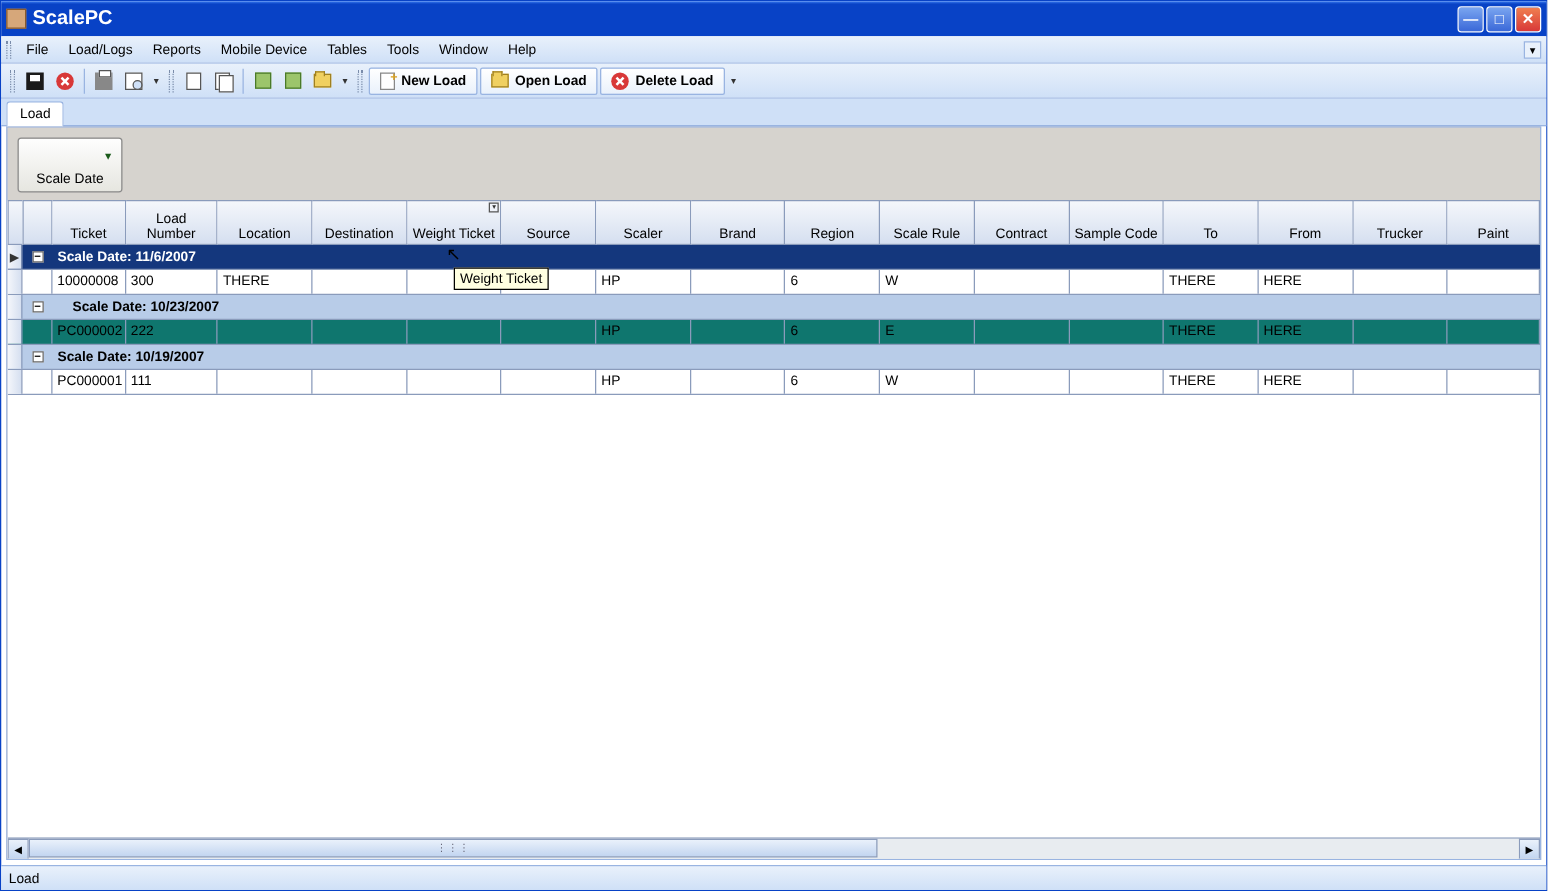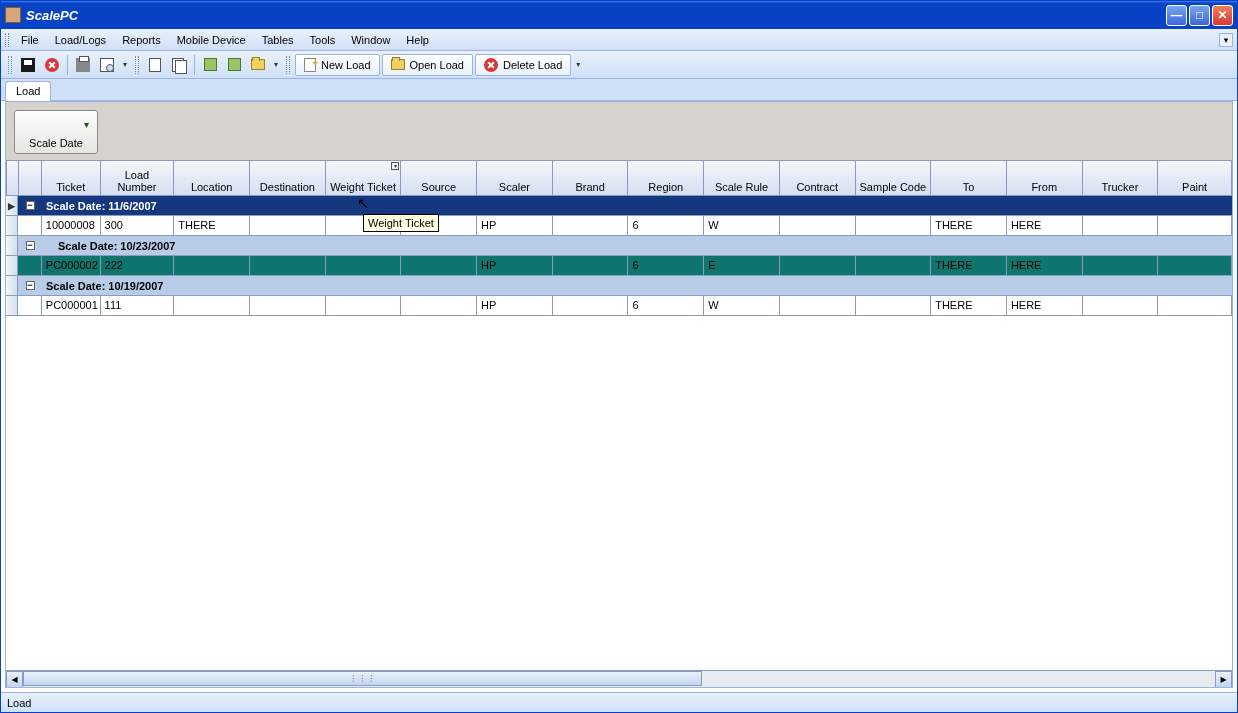--- a/index.html
+++ b/index.html
@@ -2,36 +2,36 @@
 <html><head>
 <meta charset="utf-8">
 <style>
 * { box-sizing: border-box; margin: 0; padding: 0; font-family: Tahoma, sans-serif; font-size: 11px; }
 body { background: #ece9d8; width: 1238px; height: 713px; overflow: hidden; }
 
 .window { width: 1238px; height: 713px; border: 1px solid #0842c6; background: #fff; display: flex; flex-direction: column; }
 
 .titlebar { height: 28px; background: linear-gradient(to bottom, #3a7cf0 0%, #0842c6 8%, #0842c6 92%, #0842c6 100%); display: flex; align-items: center; padding: 0 4px; color: #fff; }
 .titlebar-icon { width: 16px; height: 16px; background: #d6a77a; border: 1px solid #8a5a2b; margin-right: 5px; display: flex; align-items: center; justify-content: center; font-size: 9px; }
-.titlebar-text { flex: 1; font-weight: bold; font-size: 13px; color: #fff; font-style: italic; }
+.titlebar-text { flex: 1; font-weight: bold; font-size: 16px; color: #fff; }
 .window-controls { display: flex; gap: 2px; }
 .wc-btn { width: 21px; height: 21px; border: 1px solid #fff; border-radius: 3px; display: flex; align-items: center; justify-content: center; font-weight: bold; color: #fff; font-size: 12px; cursor: pointer; }
 .wc-min, .wc-max { background: linear-gradient(to bottom, #7aa5f0, #3a68d8); }
 .wc-close { background: linear-gradient(to bottom, #f08050, #d83838); }
 
 .menubar { height: 22px; background: linear-gradient(to bottom, #e9f1fb, #cfe0f7); border-bottom: 1px solid #99b4e1; display: flex; align-items: center; padding: 0 4px; }
 .menubar .grip { width: 4px; height: 14px; border-left: 1px dotted #7a8caa; border-right: 1px dotted #7a8caa; margin-right: 4px; }
 .menu-item { padding: 3px 8px; cursor: pointer; color: #000; }
 .menu-end { margin-left: auto; width: 14px; height: 14px; background: #e9f1fb; border: 1px solid #99b4e1; display: flex; align-items: center; justify-content: center; font-size: 9px; }
 
 .toolbar { height: 28px; background: linear-gradient(to bottom, #e9f1fb, #cfe0f7); border-bottom: 1px solid #99b4e1; display: flex; align-items: center; padding: 0 4px; gap: 2px; }
 .toolbar .grip { width: 4px; height: 18px; border-left: 1px dotted #7a8caa; border-right: 1px dotted #7a8caa; margin: 0 3px; }
 .tb-btn { height: 22px; min-width: 22px; padding: 0 2px; border: 1px solid transparent; display: flex; align-items: center; justify-content: center; cursor: pointer; border-radius: 2px; }
 .tb-sep { width: 1px; height: 20px; background: #99b4e1; margin: 0 2px; }
-.tb-lbl-btn { height: 22px; border: 1px solid #99b4e1; background: linear-gradient(to bottom, #fff, #e9f1fb); display: flex; align-items: center; padding: 0 8px; gap: 5px; cursor: pointer; border-radius: 2px; }
+.tb-lbl-btn { height: 22px; border: 1px solid #99b4e1; background: linear-gradient(to bottom, #fff, #e9f1fb); display: flex; align-items: center; padding: 0 8px; gap: 5px; cursor: pointer; border-radius: 2px; font-weight: bold; }
 .tb-drop { width: 10px; height: 22px; display: flex; align-items: center; justify-content: center; font-size: 8px; color: #333; }
 
 .icon { display: inline-block; }
 .i-save { width: 14px; height: 14px; background: #1a1a1a; position: relative; }
 .i-save::after { content: ''; position: absolute; top: 2px; left: 3px; width: 8px; height: 5px; background: #fff; }
 .i-cancel { width: 14px; height: 14px; background: #d83838; border-radius: 50%; position: relative; }
 .i-cancel::before, .i-cancel::after { content: ''; position: absolute; top: 6px; left: 3px; width: 8px; height: 2px; background: #fff; }
 .i-cancel::before { transform: rotate(45deg); }
 .i-cancel::after { transform: rotate(-45deg); }
 .i-print { width: 14px; height: 14px; background: #888; position: relative; }

